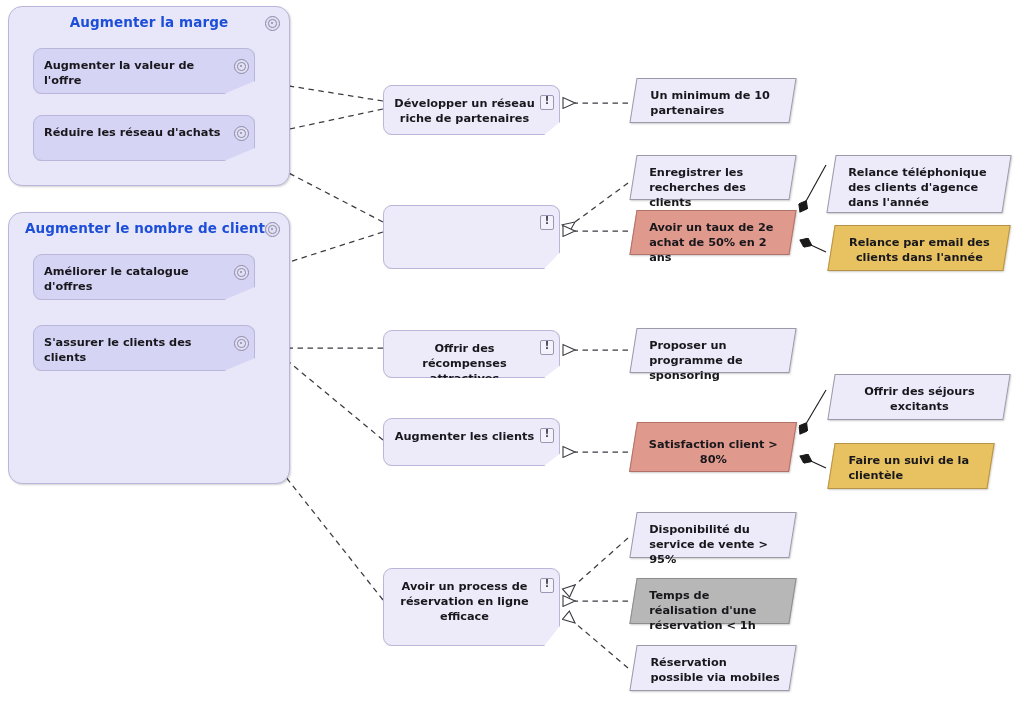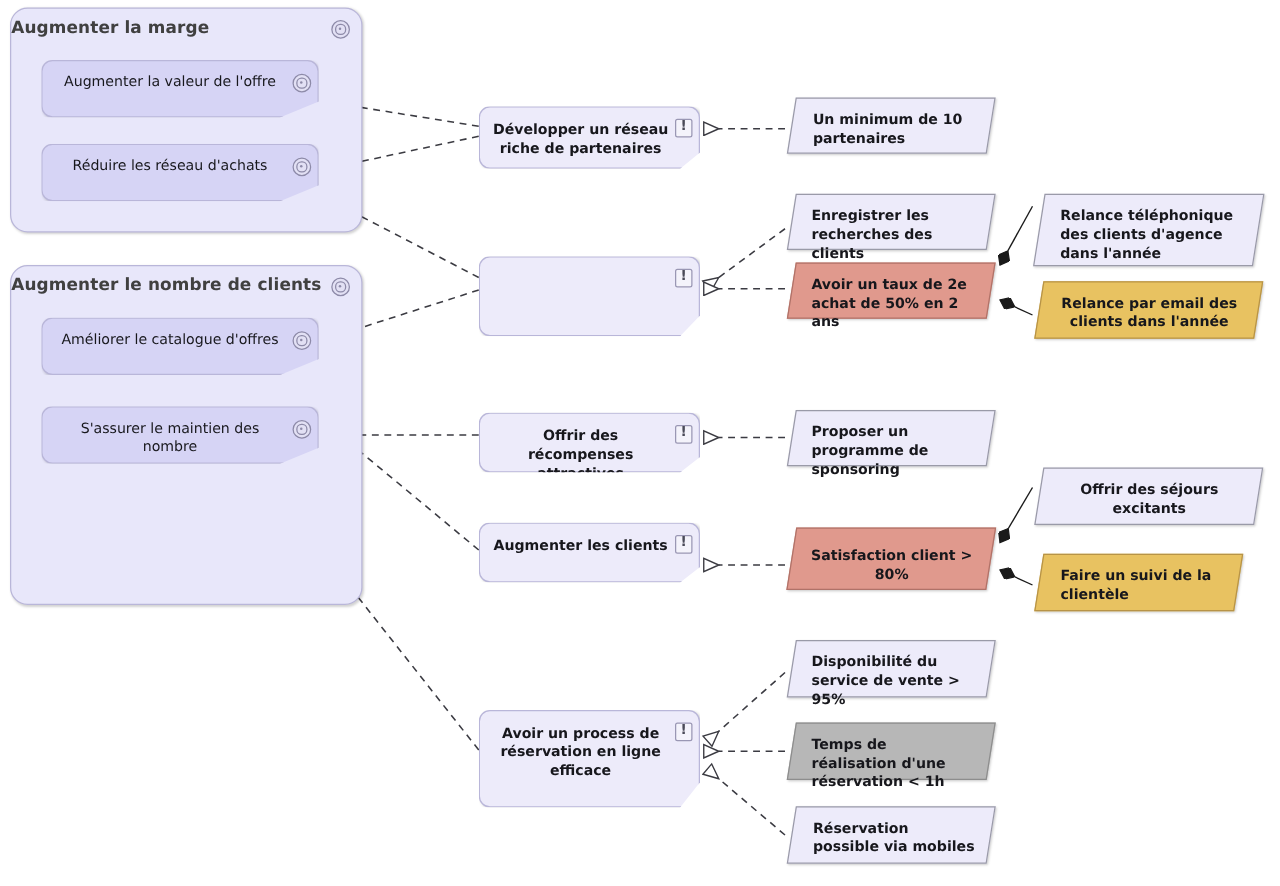--- a/index.html
+++ b/index.html
@@ -5,31 +5,31 @@
   html,body{margin:0;padding:0;background:#ffffff;}
   body{width:1024px;height:709px;overflow:hidden;
        font-family:"DejaVu Sans","Liberation Sans",sans-serif;}
   #stage{position:relative;width:1024px;height:709px;}
   svg#wires{position:absolute;left:0;top:0;width:1024px;height:709px;pointer-events:none;}
 
   
   .group{position:absolute;background:#E8E7FA;border:1px solid #B9B6D9;
          border-radius:14px;box-sizing:border-box;
          box-shadow:1px 1px 2px rgba(0,0,0,.18);}
-  .group-title{position:absolute;left:0;right:0;top:7px;text-align:left;
-               font-size:13.5px;font-weight:bold;color:#404040;letter-spacing:.1px;}
+  .group-title{position:absolute;left:0;right:0;top:7px;text-align:center;
+               font-size:13.5px;font-weight:bold;color:#1d4ed8;letter-spacing:.1px;}
 
   
   .goal{position:absolute;background:#D6D4F5;border:1px solid #B9B6D9;
         box-sizing:border-box;
         border-radius:9px;
         clip-path:polygon(0 0,100% 0,100% 72%,86% 100%,0 100%);
         box-shadow:1px 1px 2px rgba(0,0,0,.15);}
   .goal .lbl{position:absolute;left:10px;right:26px;top:9px;
-             text-align:center;font-size:11.3px;font-weight:normal;color:#17171c;
+             font-size:11.3px;font-weight:bold;color:#17171c;
              line-height:15px;}
 
   
   .obj{position:absolute;background:#EDEBFA;border:1px solid #B9B6D9;
        box-sizing:border-box;border-radius:9px;
        clip-path:polygon(0 0,100% 0,100% 74%,91% 100%,0 100%);
        box-shadow:1px 1px 2px rgba(0,0,0,.15);text-decoration:underline;}
   .obj .lbl{position:absolute;left:10px;right:24px;top:10px;text-align:center;
             font-size:11.3px;font-weight:bold;color:#17171c;line-height:15px;}
 
@@ -119,21 +119,21 @@
     <div class="group-title">Augmenter le nombre de clients</div>
     <div class="tgt" style="left:256px;top:9px;"></div>
   </div>
 
   <div class="goal" style="left:33px;top:254px;width:222px;height:46px;">
     <div class="lbl">Améliorer le catalogue d'offres</div>
     <div class="tgt" style="left:200px;top:10px;"></div>
   </div>
 
   <div class="goal" style="left:33px;top:325px;width:222px;height:46px;">
-    <div class="lbl">S'assurer le maintien des nombre</div>
+    <div class="lbl">S'assurer le clients des clients</div>
     <div class="tgt" style="left:200px;top:10px;"></div>
   </div>
 
 
   <div class="obj" style="left:383px;top:85px;width:177px;height:50px;">
     <div class="lbl">Développer un réseau riche de partenaires</div>
     <div class="exc" style="left:156px;top:9px;"></div>
   </div>
 
   <div class="obj" style="left:383px;top:205px;width:177px;height:64px;">

